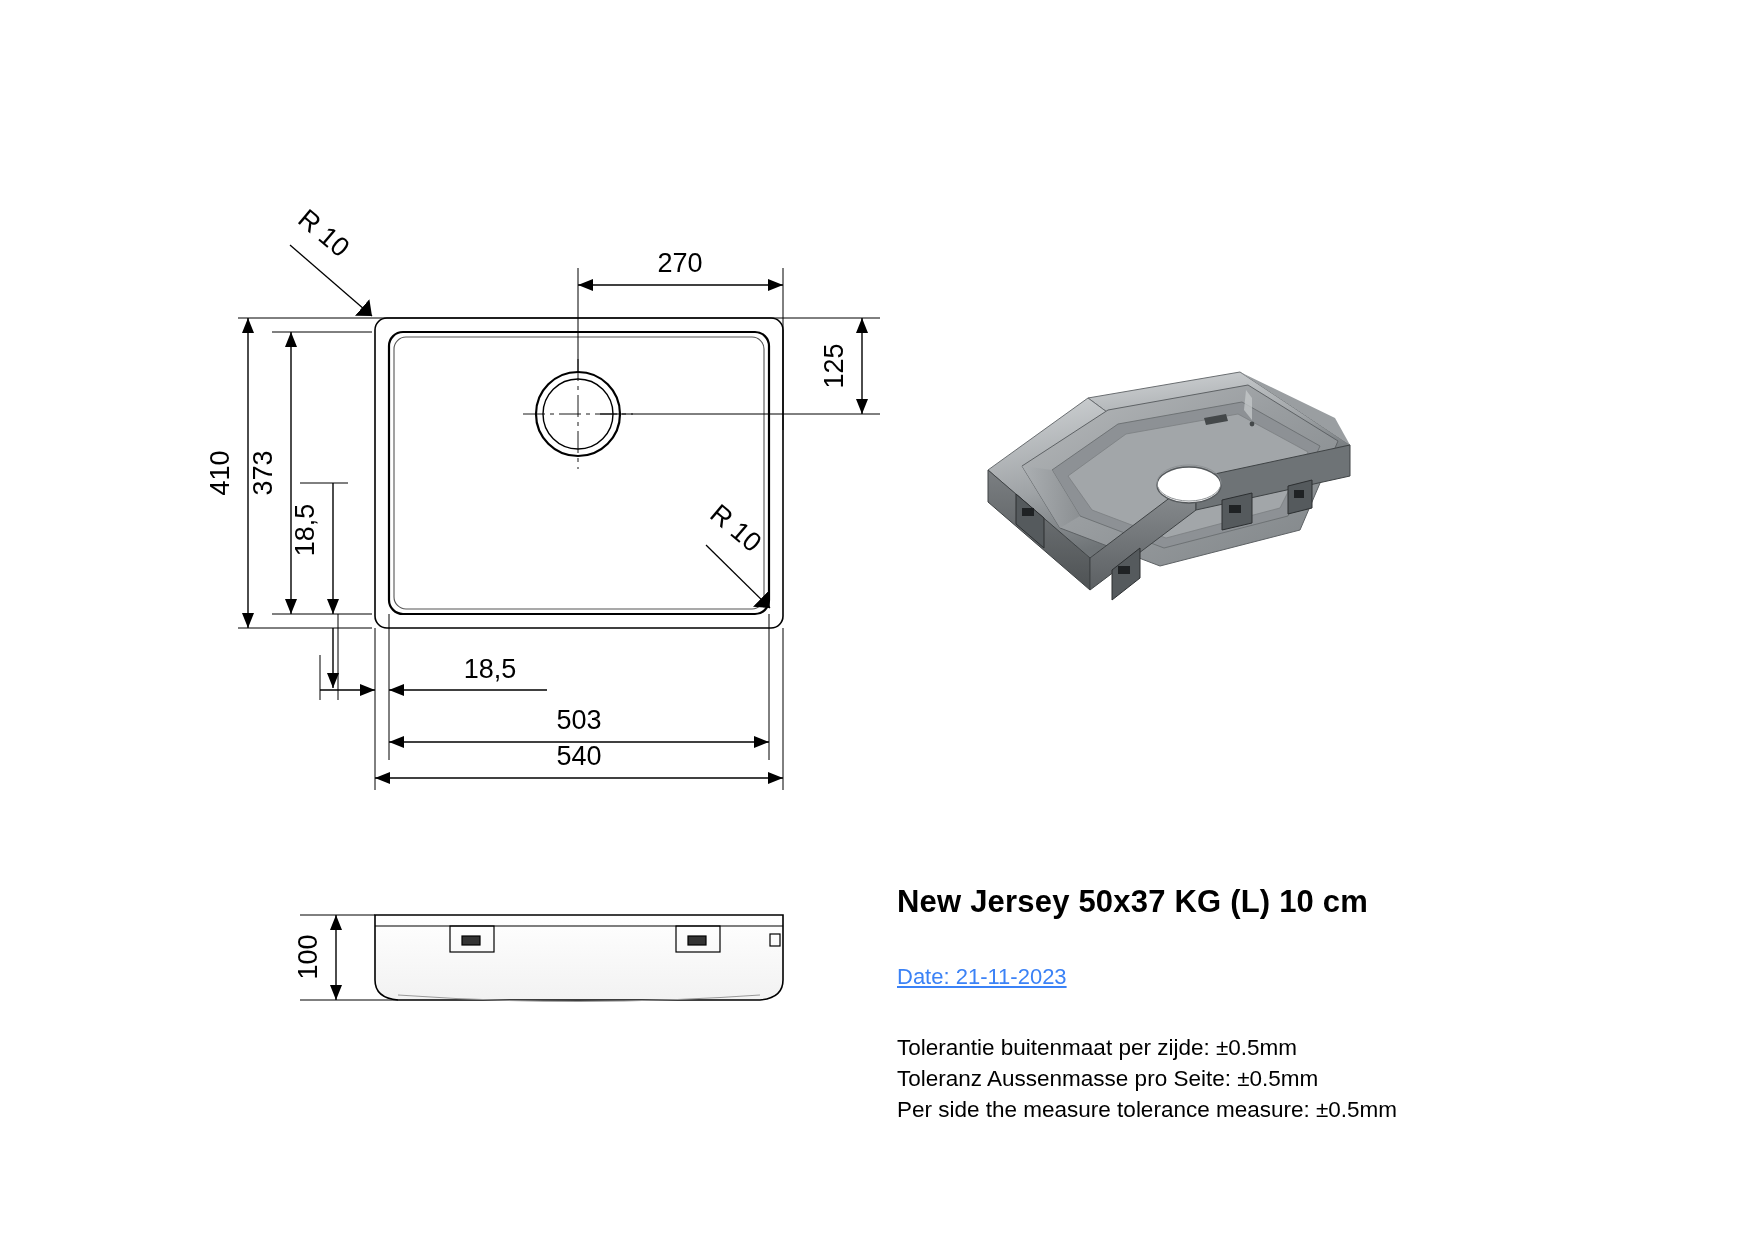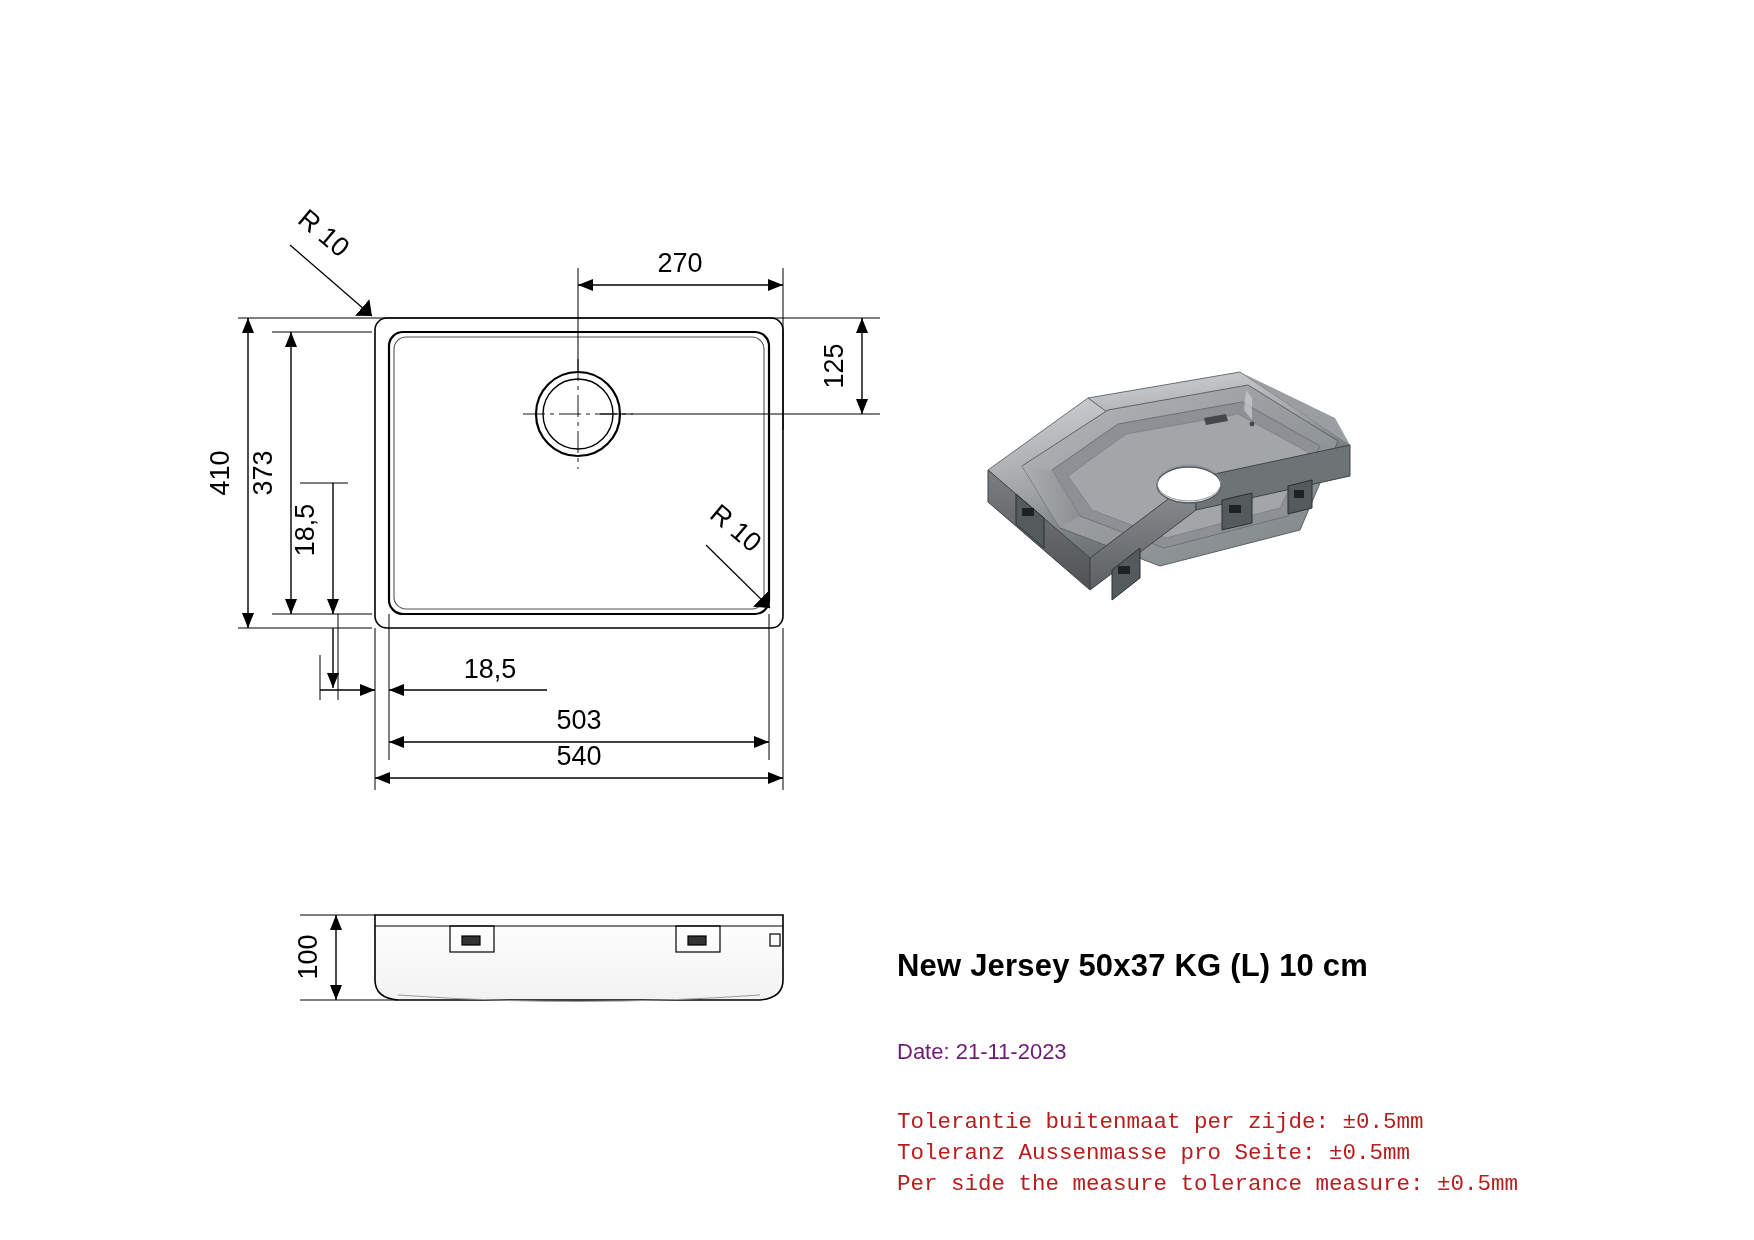--- a/index.html
+++ b/index.html
@@ -8,35 +8,35 @@
     width:1754px;height:1240px;position:relative;overflow:hidden;
     font-family:"Liberation Sans", sans-serif;color:#000;
   }
   .sheet{position:absolute;inset:0;}
   svg.cad{position:absolute;left:0;top:0;width:1754px;height:1240px;}
   .dimtext{
     font-family:"Liberation Sans", sans-serif;
     font-size:27px;fill:#000;
   }
   .titleblock{
-    position:absolute;left:897px;top:948px;width:840px;
+    position:absolute;left:897px;top:884px;width:840px;
   }
   .title-main{
     font-family:"Liberation Sans", sans-serif;
     font-size:31px;font-weight:bold;letter-spacing:0.2px;
     color:#000;white-space:nowrap;
   }
   .title-date{
     font-family:"Liberation Sans", sans-serif;
-    font-size:22px;color:#701a75;margin-top:55px;white-space:nowrap;
+    font-size:22px;color:#3b82f6;margin-top:44px;white-space:nowrap;text-decoration:underline;
   }
   .tol-block{margin-top:42px;}
   .tol-line{
-    font-family:Liberation Mono, monospace;
-    font-size:22.5px;color:#b91c1c;line-height:31px;white-space:nowrap;
+    font-family:Liberation Sans, sans-serif;
+    font-size:22.5px;color:#000000;line-height:31px;white-space:nowrap;
   }
 </style>
 </head>
 <body>
 
 <div class="sheet">
 
   <svg class="cad" viewBox="0 0 1754 1240">
     <defs>
       <marker id="arrIn" markerWidth="16" markerHeight="12" refX="15" refY="6" orient="auto" markerUnits="userSpaceOnUse">

